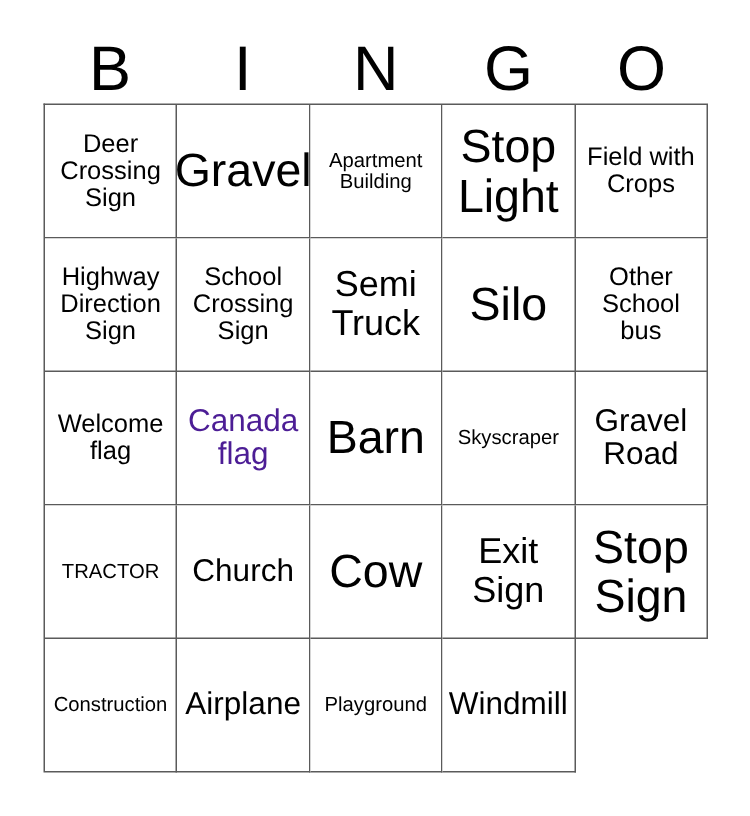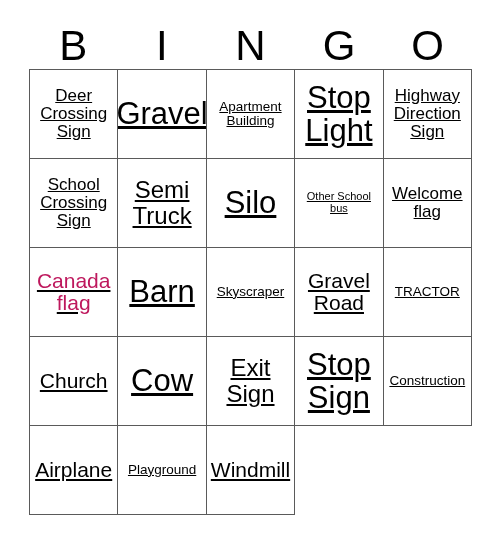--- a/index.html
+++ b/index.html
@@ -51,21 +51,20 @@
     top: 69px;
     width: 443px;
     height: 446px;
     box-sizing: border-box;
     border-top: 1px solid #5a5a5a;
     border-left: 1px solid #5a5a5a;
     display: grid;
     grid-template-columns: repeat(5, 1fr);
     grid-template-rows: repeat(5, 1fr);
     background: #ffffff;
-    text-decoration: underline;
   }
 
   .cell {
     box-sizing: border-box;
     border-right: 1px solid #5a5a5a;
     border-bottom: 1px solid #5a5a5a;
     display: flex;
     align-items: center;
     justify-content: center;
     padding: 2px 3px;
@@ -80,21 +79,21 @@
     word-wrap: break-word;
     color: #000000;
   }
 
   
   .fs-xl  { font-size: 31px; }
   .fs-lg  { font-size: 24px; }
   .fs-md  { font-size: 21px; }
   .fs-sm  { font-size: 17px; }
   .fs-xs  { font-size: 13.5px; }
-  .fs-xxs { font-size: 11px; }
+  .fs-xxs { font-size: 17px; }
 </style>
 </head>
 <body>
 
 <div class="card">
 
   <div class="header">
     <div class="header-cell">B</div>
     <div class="header-cell">I</div>
     <div class="header-cell">N</div>
@@ -109,39 +108,42 @@
       <div class="cell">
         <span class="cell-text fs-xl">Gravel</span>
       </div>
       <div class="cell">
         <span class="cell-text fs-xs">Apartment Building</span>
       </div>
       <div class="cell">
         <span class="cell-text fs-xl">Stop Light</span>
       </div>
       <div class="cell">
+        <span class="cell-text fs-sm">Field with Crops</span>
+      </div>
+      <div class="cell">
         <span class="cell-text fs-sm">Highway Direction Sign</span>
       </div>
       <div class="cell">
         <span class="cell-text fs-sm">School Crossing Sign</span>
       </div>
       <div class="cell">
         <span class="cell-text fs-lg">Semi Truck</span>
       </div>
       <div class="cell">
         <span class="cell-text fs-xl">Silo</span>
       </div>
       <div class="cell">
         <span class="cell-text fs-xxs">Other School bus</span>
       </div>
       <div class="cell">
         <span class="cell-text fs-sm">Welcome flag</span>
       </div>
       <div class="cell">
-        <span class="cell-text fs-md" style="color: #be185d;">Canada flag</span>
+        <span class="cell-text fs-md" style="color: #4c1d95;">Canada flag</span>
       </div>
       <div class="cell">
         <span class="cell-text fs-xl">Barn</span>
       </div>
       <div class="cell">
         <span class="cell-text fs-xs">Skyscraper</span>
       </div>
       <div class="cell">
         <span class="cell-text fs-md">Gravel Road</span>
       </div>

